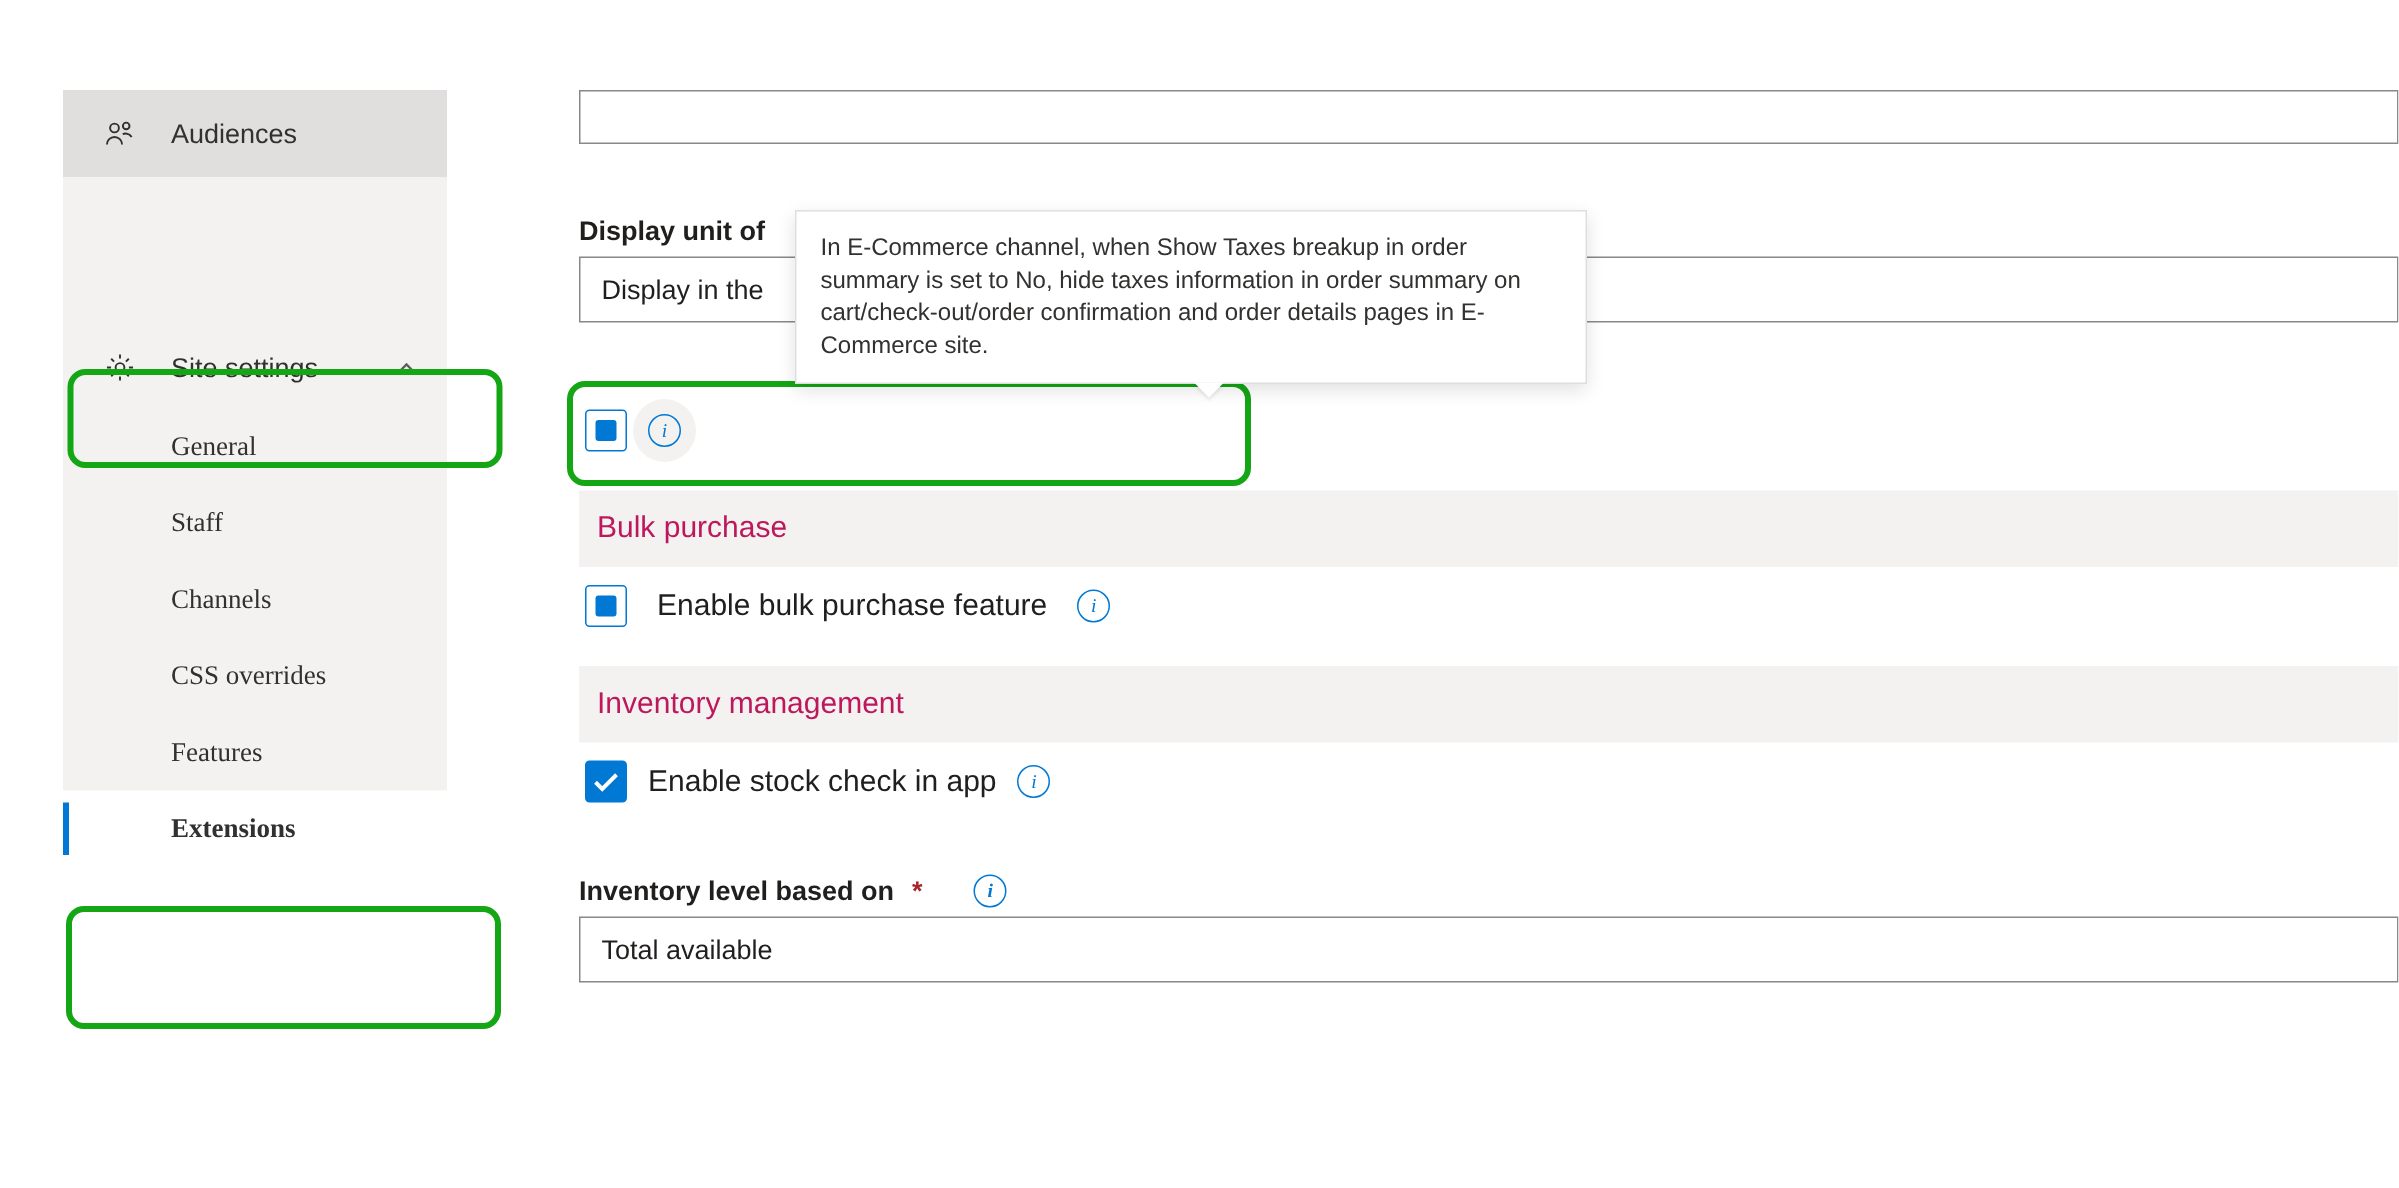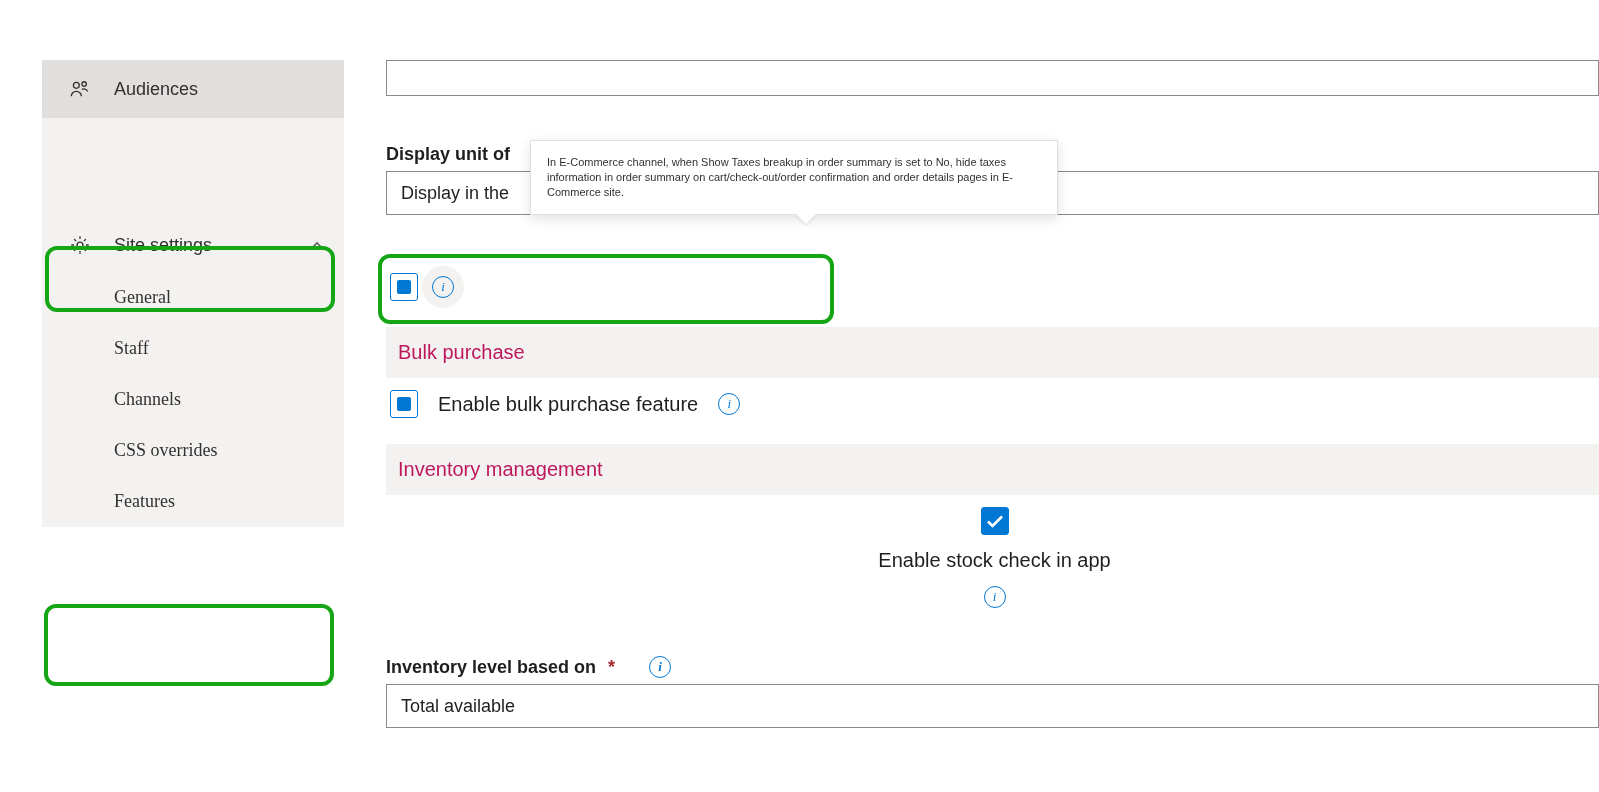--- a/index.html
+++ b/index.html
@@ -2,21 +2,21 @@
 <html><head>
 <meta charset="utf-8">
 <style>
   * { box-sizing: border-box; margin: 0; padding: 0; font-family: "Segoe UI", Arial, sans-serif; }
   body { width: 1599px; height: 792px; background: #ffffff; overflow: hidden; position: relative; }
 
   .sidebar {
     position: absolute;
     left: 42px;
     top: 60px;
-    width: 302px;
+    width: 256px;
     background: #f3f2f1;
   }
 
   .sidebar-top-item {
     display: flex;
     align-items: center;
     padding: 18px 20px 18px 26px;
     background: #e1dfdd;
     cursor: pointer;
   }
@@ -152,21 +152,21 @@
   
   .tooltip {
     position: absolute;
     left: 530px;
     top: 140px;
     width: 528px;
     background: #ffffff;
     border: 1px solid #e1dfdd;
     box-shadow: 0 4px 12px rgba(0,0,0,0.12);
     padding: 14px 16px;
-    font-size: 11px;
+    font-size: 16px;
     line-height: 1.35;
     color: #323130;
     z-index: 100;
   }
   .tooltip::after {
     content:"";
     position:absolute;
     bottom:-10px;
     left:265px;
     width:0;height:0;
@@ -209,20 +209,21 @@
           <path d="M1 8 7 2l6 6" stroke="#605e5c" stroke-width="1.6"></path>
         </svg>
     </span>
   </div>
 
   <div class="subitem">General</div>
   <div class="subitem">Staff</div>
   <div class="subitem">Channels</div>
   <div class="subitem">CSS overrides</div>
   <div class="subitem">Features</div>
+  <div class="subitem active">Extensions</div>
 </div>
 
 <div class="main">
 
   <div class="top-field"></div>
 
   <div class="field-label">
     <span>Display unit of</span>
   </div>
   <input class="text-input" style="margin-bottom: 30px;" value="Display in the ">
@@ -236,21 +237,21 @@
   
   <div class="section-header">Bulk purchase</div>
   <div class="checkbox-row" style="padding-left:4px;gap:20px;">
     <span class="checkbox indeterminate"></span>
     <span>Enable bulk purchase feature</span>
     <span class="info-icon">i</span>
   </div>
 
   
   <div class="section-header">Inventory management</div>
-  <div class="checkbox-row" style="padding-left:4px;flex-direction:column;">
+  <div class="checkbox-row" style="padding-left:4px;">
     <span class="checkbox checked">
       <svg width="18" height="14" viewBox="0 0 18 14" fill="none">
           <path d="M2 7.5 6.5 12 16 2.5" stroke="#fff" stroke-width="2.6"></path>
         </svg>
     </span>
     <span>Enable stock check in app</span>
     <span class="info-icon">i</span>
   </div>
 
   <div style="height:30px;"></div>

